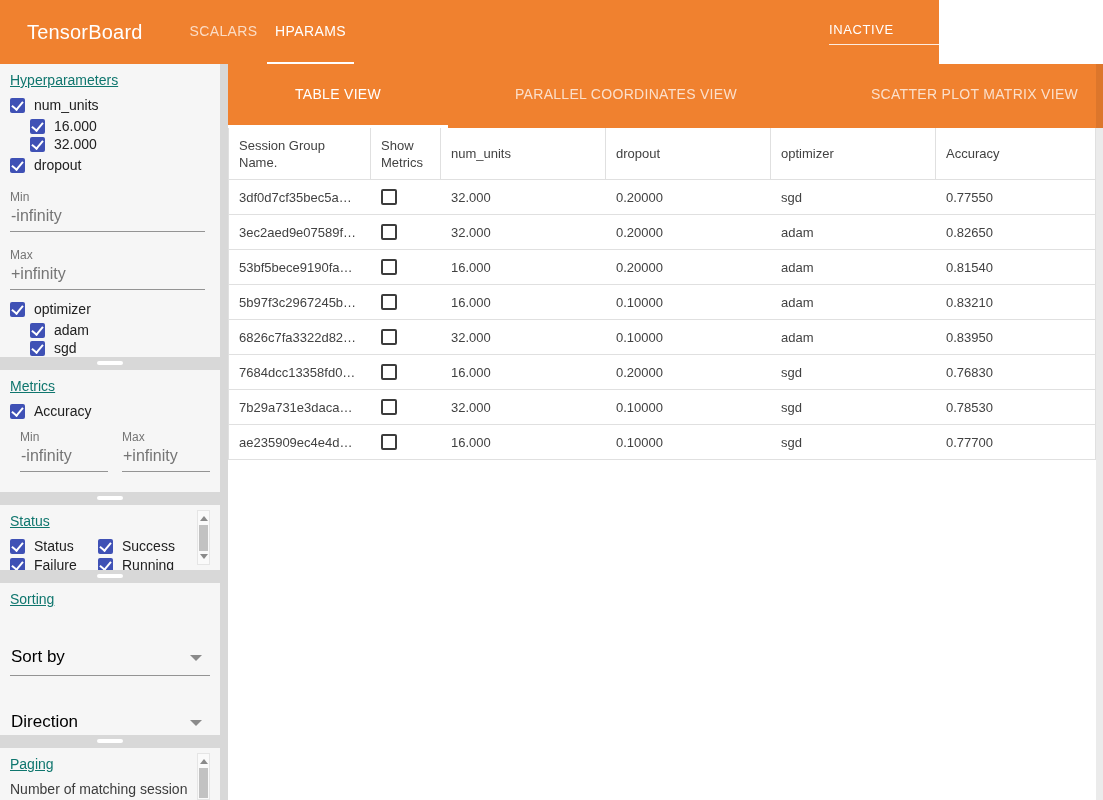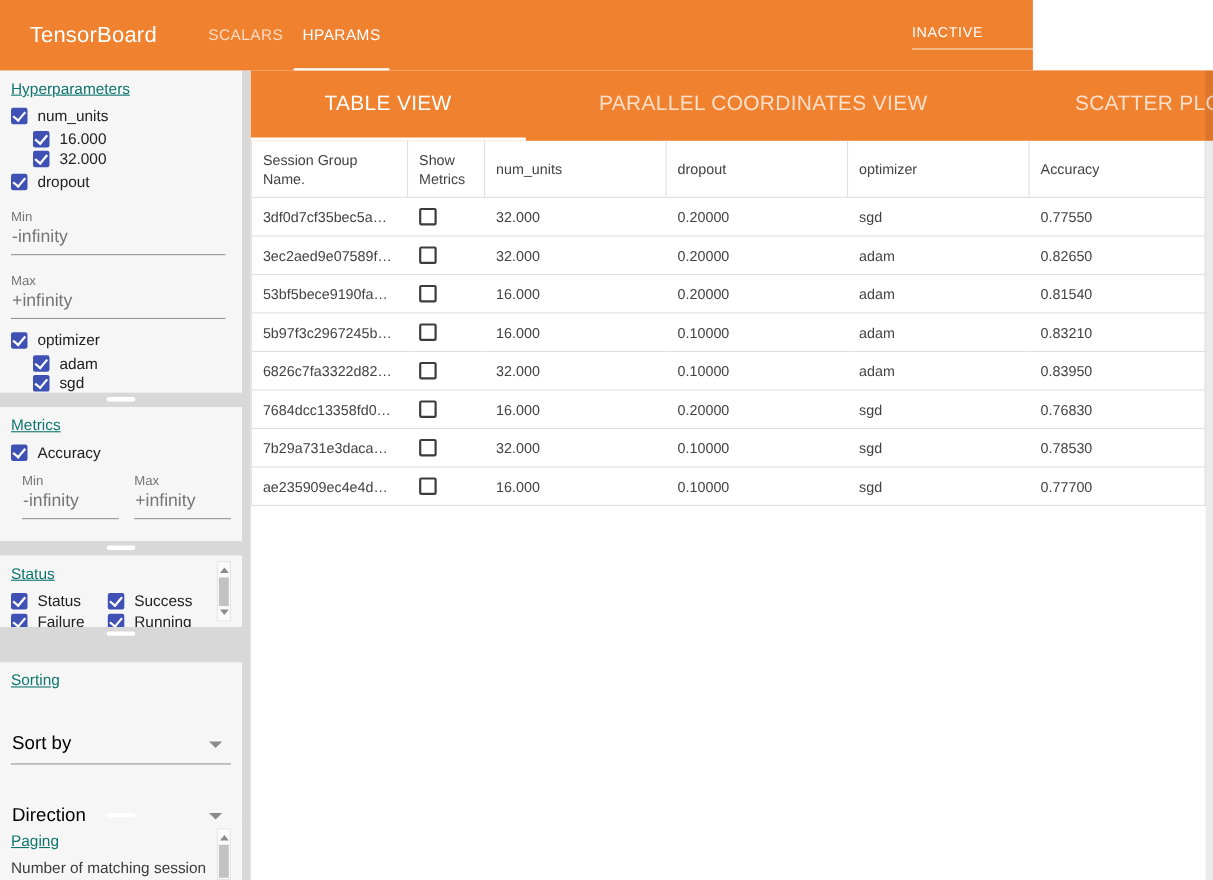--- a/index.html
+++ b/index.html
@@ -26,21 +26,21 @@
   .bar-icon svg { width:22px; height:22px; fill:#fff; }
 
   
   .sidebar { position:absolute; left:0; top:64px; width:228px; height:736px;
     background:#d8d8d8; }
   .section { position:absolute; left:0; width:220px; background:#f6f6f6;
     padding:8px 10px; overflow:hidden; }
   .sec-hparams { top:0; height:293px; }
   .sec-metrics { top:306px; height:122px; }
   .sec-status  { top:441px; height:65px; }
-  .sec-sorting { top:519px; height:152px;margin-top:19px; }
+  .sec-sorting { top:519px; height:152px; }
   .sec-paging  { top:684px; height:52px; }
   .divider { position:absolute; left:0; width:228px; height:13px; cursor:row-resize; }
   .divider .pill { position:absolute; left:97px; top:4px; width:26px; height:4px;
     background:#fff; border-radius:2px; }
   .dv1{top:293px;} .dv2{top:428px;} .dv3{top:506px;} .dv4{top:671px;}
 
   .sec-heading { font-size:14px; font-weight:normal; color:#0f766e;
     text-decoration:underline; margin-bottom:8px; }
   .cb-row { display:flex; align-items:center; gap:9px; margin:3px 0; height:18px; }
   .cb-row.child { margin-left:20px; margin-top:0; margin-bottom:0; }
@@ -78,21 +78,21 @@
   .ms-arrow { position:absolute; left:2px; width:0; height:0;
     border-left:4px solid transparent; border-right:4px solid transparent; cursor:pointer; }
   .ms-up { top:5px; border-bottom:5px solid #8a8a8a; }
   .ms-down { bottom:5px; border-top:5px solid #8a8a8a; }
   .ms-thumb { position:absolute; left:1px; width:9px; background:#c2c2c2; cursor:pointer; }
 
   
   .main { position:absolute; left:228px; top:64px; width:875px; height:736px;
     background:#fff; }
   .view-tabs { height:64px; background:#f0812f; display:flex; }
-  .view-tab { flex:0 0 auto; padding:0 67px; line-height:61px; font-size:19px;
+  .view-tab { flex:0 0 auto; padding:0 67px; line-height:61px; font-size:14px;
     font-weight:500; letter-spacing:.3px; color:rgba(255,255,255,.75);
     border-bottom:3px solid transparent; white-space:nowrap; cursor:pointer; }
   .view-tab.active { color:#fff; border-bottom-color:#fff; }
 
   .grid-row { display:grid; grid-template-columns:142px 70px 165px 165px 165px 160px; }
   .thead { height:52px; border-left:1px solid #e0e0e0; }
   .th { border-right:1px solid #e0e0e0; border-bottom:1px solid #e0e0e0;
     padding:8px 10px; font-size:13px; font-weight:500; color:#424242;
     display:flex; align-items:center; line-height:17px; }
   .trow { height:35px; border-left:1px solid #e0e0e0; }

